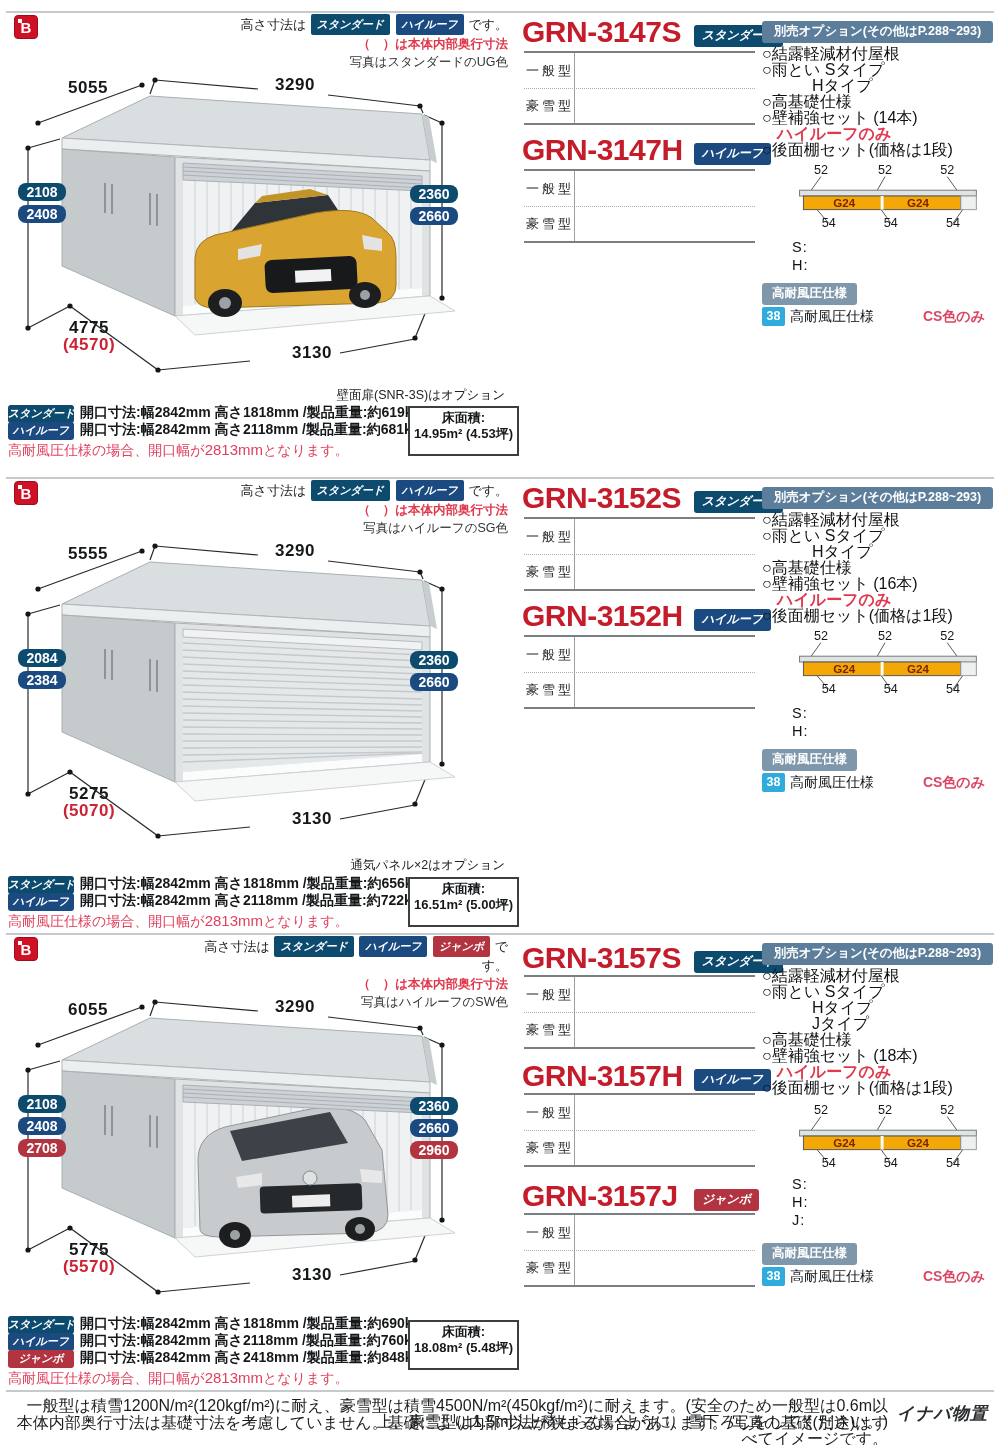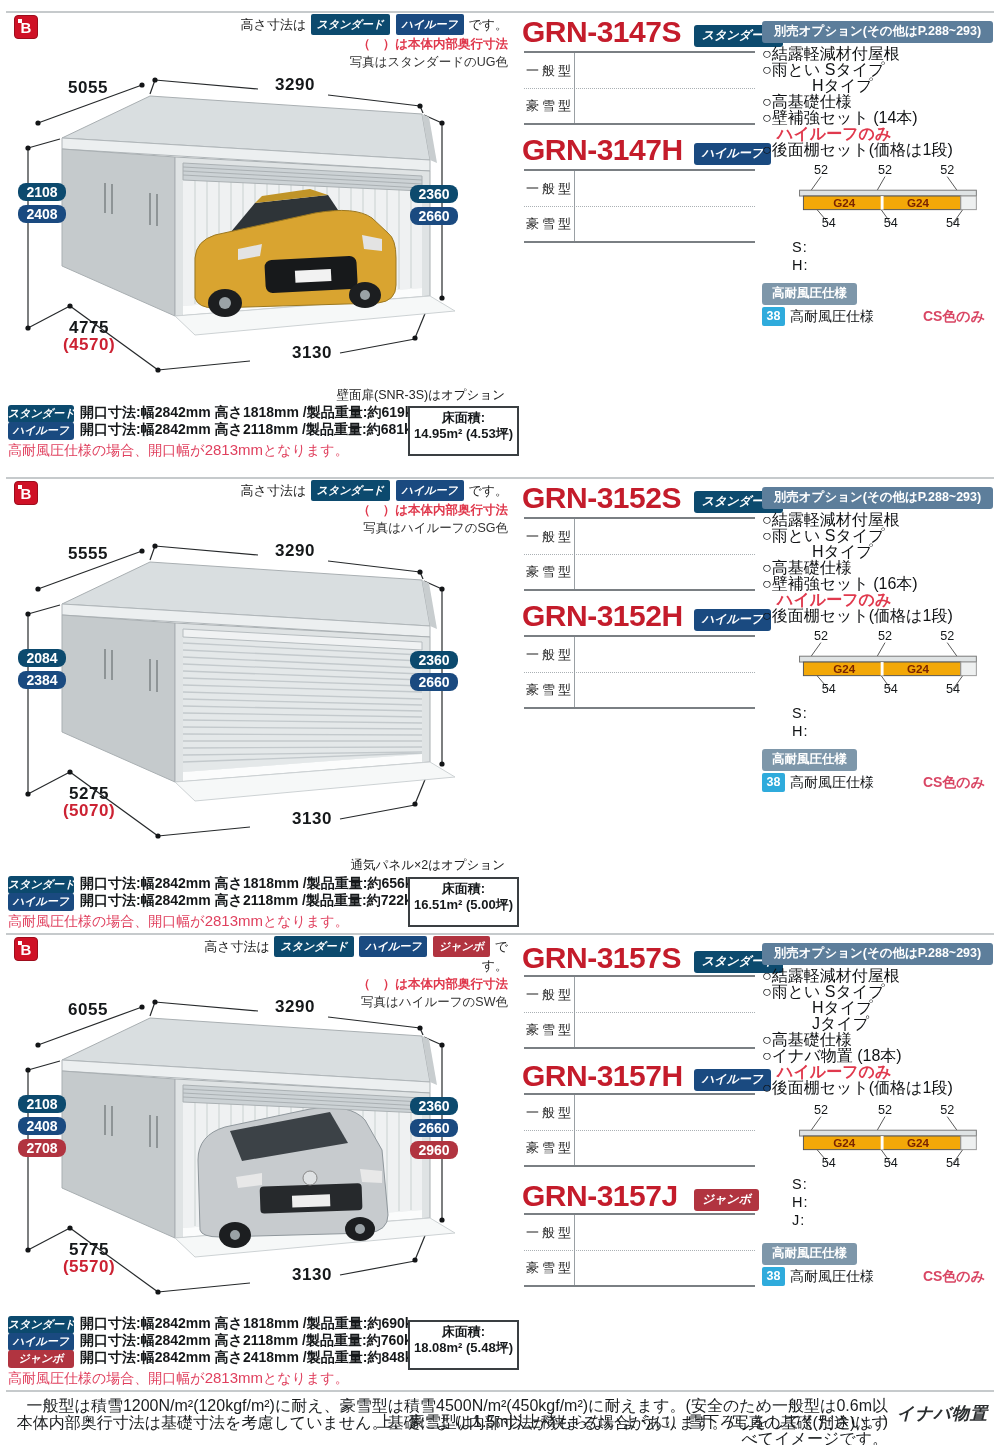--- a/index.html
+++ b/index.html
@@ -495,21 +495,21 @@
     </div>
 
     <div class="opt-col" style="top:0">
       <div class="opt-header">別売オプション(その他はP.288~293)</div>
       <div class="opt-list">
         <div class="opt-item">○結露軽減材付屋根</div>
         <div class="opt-item">○雨とい Sタイプ</div>
         <div class="opt-item opt-ind">Hタイプ</div>
         <div class="opt-item opt-ind">Jタイプ</div>
         <div class="opt-item">○高基礎仕様</div>
-        <div class="opt-item">○イナバ物置 (18本)</div>
+        <div class="opt-item">○壁補強セット (18本)</div>
         <div class="opt-item opt-red">ハイルーフのみ</div>
         <div class="opt-item">○後面棚セット(価格は1段)</div>
       </div>
       <svg class="shelf" style="top:166px" viewBox="0 0 210 74">
         <g stroke="#555" fill="none" stroke-width="1">
           <path d="M38,16 L28,30"></path>
             <path d="M104,16 L96,30"></path>
             <path d="M168,16 L178,30"></path>
           <path d="M46,64 L34,50"></path>
             <path d="M110,64 L100,50"></path>

